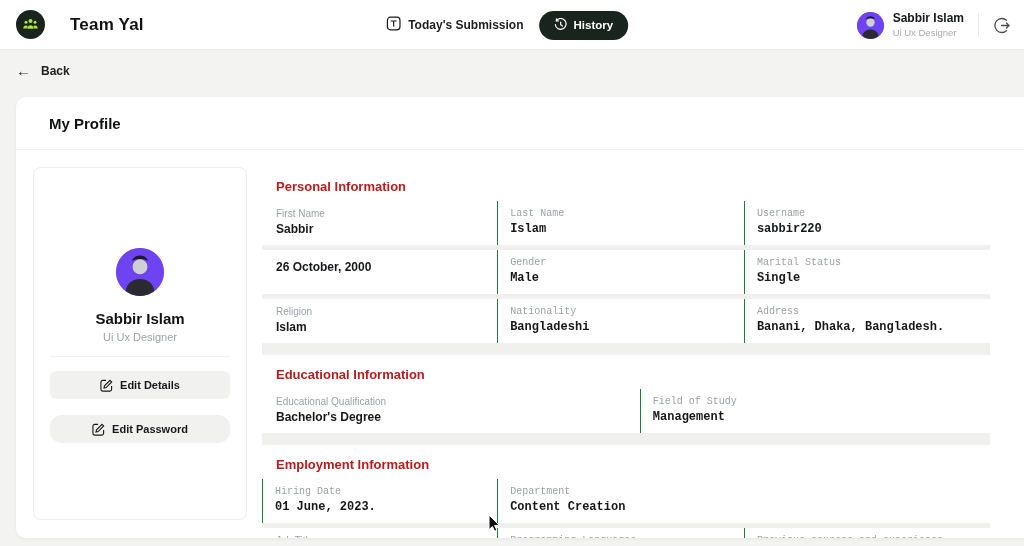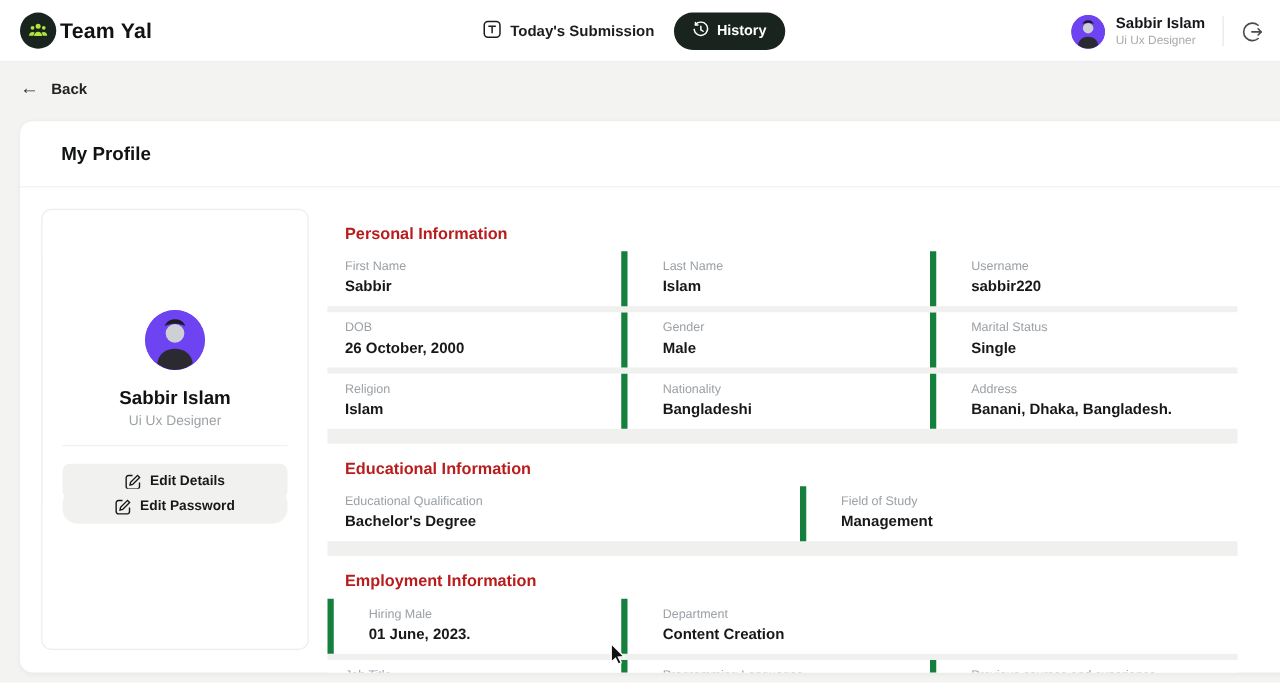--- a/index.html
+++ b/index.html
@@ -9,21 +9,21 @@
     background:var(--page-bg,#f3f4f2);
     color:#17181a;
     position:relative;
   }
   :root{
     --dark:#18241d; --lime:#b2e43c; --purple:#6d43f2; --green:#90cf44;
     --page-bg:#f3f4f2; --gapgrey:#f0f1ee; --line:#ececec;
   }
   
   .navbar{position:absolute;left:0;top:0;width:1024px;height:50px;background:#fff;border-bottom:1px solid #ebece9;z-index:5;}
-  .brand{position:absolute;left:16px;top:10px;display:flex;align-items:center;gap:3px;}
+  .brand{position:absolute;left:16px;top:10px;display:flex;align-items:center;gap:25px;}
   .brand-circle{width:29px;height:29px;border-radius:50%;background:var(--dark);display:flex;align-items:center;justify-content:center;}
   .brand-name{font-size:17px;font-weight:700;letter-spacing:.2px;color:#101311;}
   .nav-center{position:absolute;left:50%;top:0;transform:translateX(-52%);height:50px;display:flex;align-items:center;gap:16px;}
   .nav-link{display:flex;align-items:center;gap:7px;font-size:12px;font-weight:600;color:#1c1e1c;cursor:pointer;}
   .pill{display:flex;align-items:center;gap:6px;background:var(--dark);color:#fff;font-size:11.5px;font-weight:600;padding:7px 15px;border-radius:16px;border:none;cursor:pointer;}
   .nav-right{position:absolute;right:14px;top:0;height:50px;display:flex;align-items:center;}
   .avatar{border-radius:50%;background:var(--purple);overflow:hidden;position:relative;flex:0 0 auto;}
   .avatar svg{position:absolute;left:0;top:0;}
   .nav-user{margin-left:9px;line-height:1.25;}
   .nav-user .u-name{font-size:12px;font-weight:700;color:#15171a;}
@@ -38,29 +38,29 @@
   .main-card{position:absolute;left:16px;top:97px;width:1023px;height:441px;background:#fff;border-radius:10px;box-shadow:0 1px 4px rgba(40,45,40,.06);overflow:hidden;}
   .page-title{position:absolute;left:33px;top:18px;font-size:15px;font-weight:700;color:#101311;}
   .title-div{position:absolute;left:0;top:52px;width:100%;height:1px;background:#f1f1ef;}
   
   .profile-panel{position:absolute;left:17px;top:70px;width:214px;height:353px;background:#fff;border:1px solid var(--line);border-radius:8px;}
   .pp-avatar{position:absolute;left:50%;top:80px;transform:translateX(-50%);}
   .pp-name{position:absolute;left:0;top:142px;width:100%;text-align:center;font-size:15px;font-weight:700;color:#101311;}
   .pp-role{position:absolute;left:0;top:163px;width:100%;text-align:center;font-size:11px;color:#9ea3a6;}
   .pp-div{position:absolute;left:16px;right:16px;top:188px;height:1px;background:#f0f0ee;}
   .pp-btn{position:absolute;left:16px;width:180px;height:28px;border:none;border-radius:6px;background:#f1f2f0;display:flex;align-items:center;justify-content:center;gap:7px;font-family:inherit;font-size:11px;font-weight:700;color:#17181a;cursor:pointer;}
-  .pp-btn.b1{top:203px;text-align:right;} .pp-btn.b2{top:223px;border-radius:12px;}
+  .pp-btn.b1{top:203px;text-align:right;} .pp-btn.b2{top:247px;border-radius:12px;}
   
   .info-col{position:absolute;left:246px;top:70px;width:728px;}
   .sec-header{background:#fff;padding:12px 14px 7px 14px;font-size:13px;font-weight:700;color:#b91c1c;}
   .sec-row{background:#fff;display:grid;padding:0;}
   .cols-3{grid-template-columns:32.3% 33.9% 33.8%;}
   .cols-2{grid-template-columns:51.9% 48.1%;}
   .cell{padding:7px 8px 9px 14px;}
-  .cell.divided{border-left:5px solid #15803d;padding-left:28px;}
+  .cell.divided{border-left:1px solid #15803d;padding-left:12px;font-family:Liberation Mono, monospace;}
   .f-label{font-size:10px;color:#9ba1a6;}
   .f-value{font-size:12px;font-weight:600;color:#17181a;margin-top:3px;}
   .row-gap{height:5px;background:var(--gapgrey);}
   .section-gap{height:12px;background:var(--gapgrey);}
   
   .scroll-track{position:absolute;right:1px;top:0;width:5px;height:441px;background:transparent;}
   .scroll-thumb{position:absolute;right:0;top:60px;width:4px;height:36px;border-radius:2px;background:var(--green);cursor:grab;}
   
   .cursor{position:absolute;left:488px;top:514px;z-index:20;pointer-events:none;}
 </style>
@@ -178,21 +178,20 @@
           <div class="f-value">Islam</div>
         </div>
         <div class="cell divided">
           <div class="f-label">Username</div>
           <div class="f-value">sabbir220</div>
         </div>
       </div>
       <div class="row-gap"></div>
       <div class="sec-row cols-3">
         <div class="cell">
-          <div class="f-label">DOB</div>
           <div class="f-value">26 October, 2000</div>
         </div>
         <div class="cell divided">
           <div class="f-label">Gender</div>
           <div class="f-value">Male</div>
         </div>
         <div class="cell divided">
           <div class="f-label">Marital Status</div>
           <div class="f-value">Single</div>
         </div>
@@ -221,21 +220,21 @@
         </div>
         <div class="cell divided">
           <div class="f-label">Field of Study</div>
           <div class="f-value">Management</div>
         </div>
       </div>
       <div class="section-gap"></div>
       <div class="sec-header">Employment Information</div>
       <div class="sec-row cols-3">
         <div class="cell divided">
-          <div class="f-label">Hiring Male</div>
+          <div class="f-label">Hiring Date</div>
           <div class="f-value">01 June, 2023.</div>
         </div>
         <div class="cell divided">
           <div class="f-label">Department</div>
           <div class="f-value">Content Creation</div>
         </div>
       </div>
       <div class="row-gap"></div>
       <div class="sec-row cols-3">
         <div class="cell">

